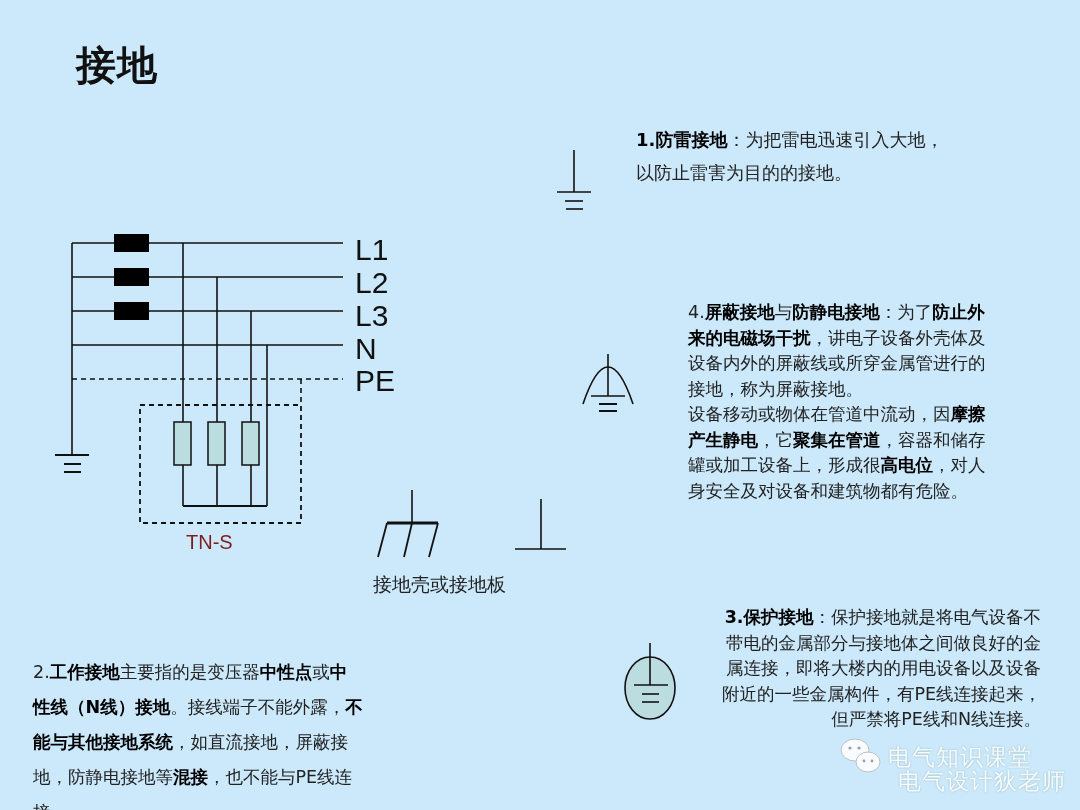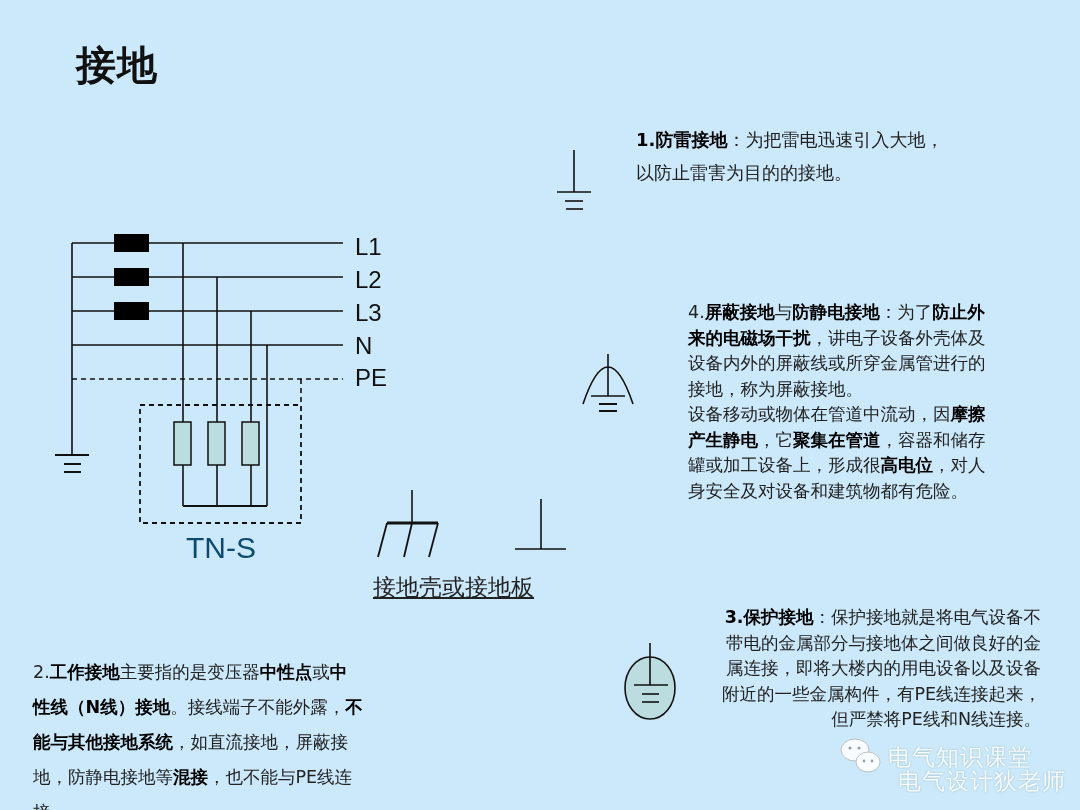--- a/index.html
+++ b/index.html
@@ -10,29 +10,29 @@
     font-family: "DejaVu Sans", "Liberation Sans", sans-serif;
     color: #111;
   }
   .abs { position: absolute; }
   .title {
     left: 76px; top: 38px;
     font-family: "DejaVu Serif", "Liberation Serif", serif;
     font-size: 40px; font-weight: bold; color: #111; letter-spacing: 1px;
   }
   svg.diagram { position: absolute; left: 0; top: 0; }
-  .label-lg { font-family: "Liberation Sans", sans-serif; font-size: 24px; color: #111; }
+  .label-lg { font-family: "Liberation Sans", sans-serif; font-size: 30px; color: #111; }
   .txt { position: absolute; color: #222; }
   .txt b { color: #000; font-weight: bold; }
   .t1 { left: 636px; top: 123px; width: 310px; font-size: 18px; line-height: 33px; }
   .t4 { left: 688px; top: 300px; width: 300px; font-size: 17.5px; line-height: 25.5px; }
   .t3 { left: 721px; top: 605px; width: 320px; font-size: 17.5px; line-height: 25.5px; text-align: right; }
   .t2 { left: 33px; top: 655px; width: 330px; font-size: 17.5px; line-height: 35px; }
-  .caption { left: 373px; top: 572px; font-size: 23px; color: #222; text-decoration: underline; }
-  .tns { left: 186px; top: 531px; font-family: "Liberation Sans", sans-serif; font-size: 30px; color: #0c4a6e; }
+  .caption { left: 373px; top: 572px; font-size: 19px; color: #222; }
+  .tns { left: 186px; top: 531px; font-family: "Liberation Sans", sans-serif; font-size: 20px; color: #7f1d1d; }
   .watermark {
     left: 842px; top: 740px; width: 238px; height: 70px;
   }
   .wm1 { position: absolute; left: 46px; top: 2px; font-size: 23px; color: #fff; opacity: 0.85;
          text-shadow: 0 0 2px #8aa; letter-spacing: 1px; }
   .wm2 { position: absolute; left: 56px; top: 26px; font-size: 23px; color: #fff; opacity: 0.85;
          text-shadow: 0 0 2px #8aa; letter-spacing: 1px; }
 </style>
 </head>
 <body>

